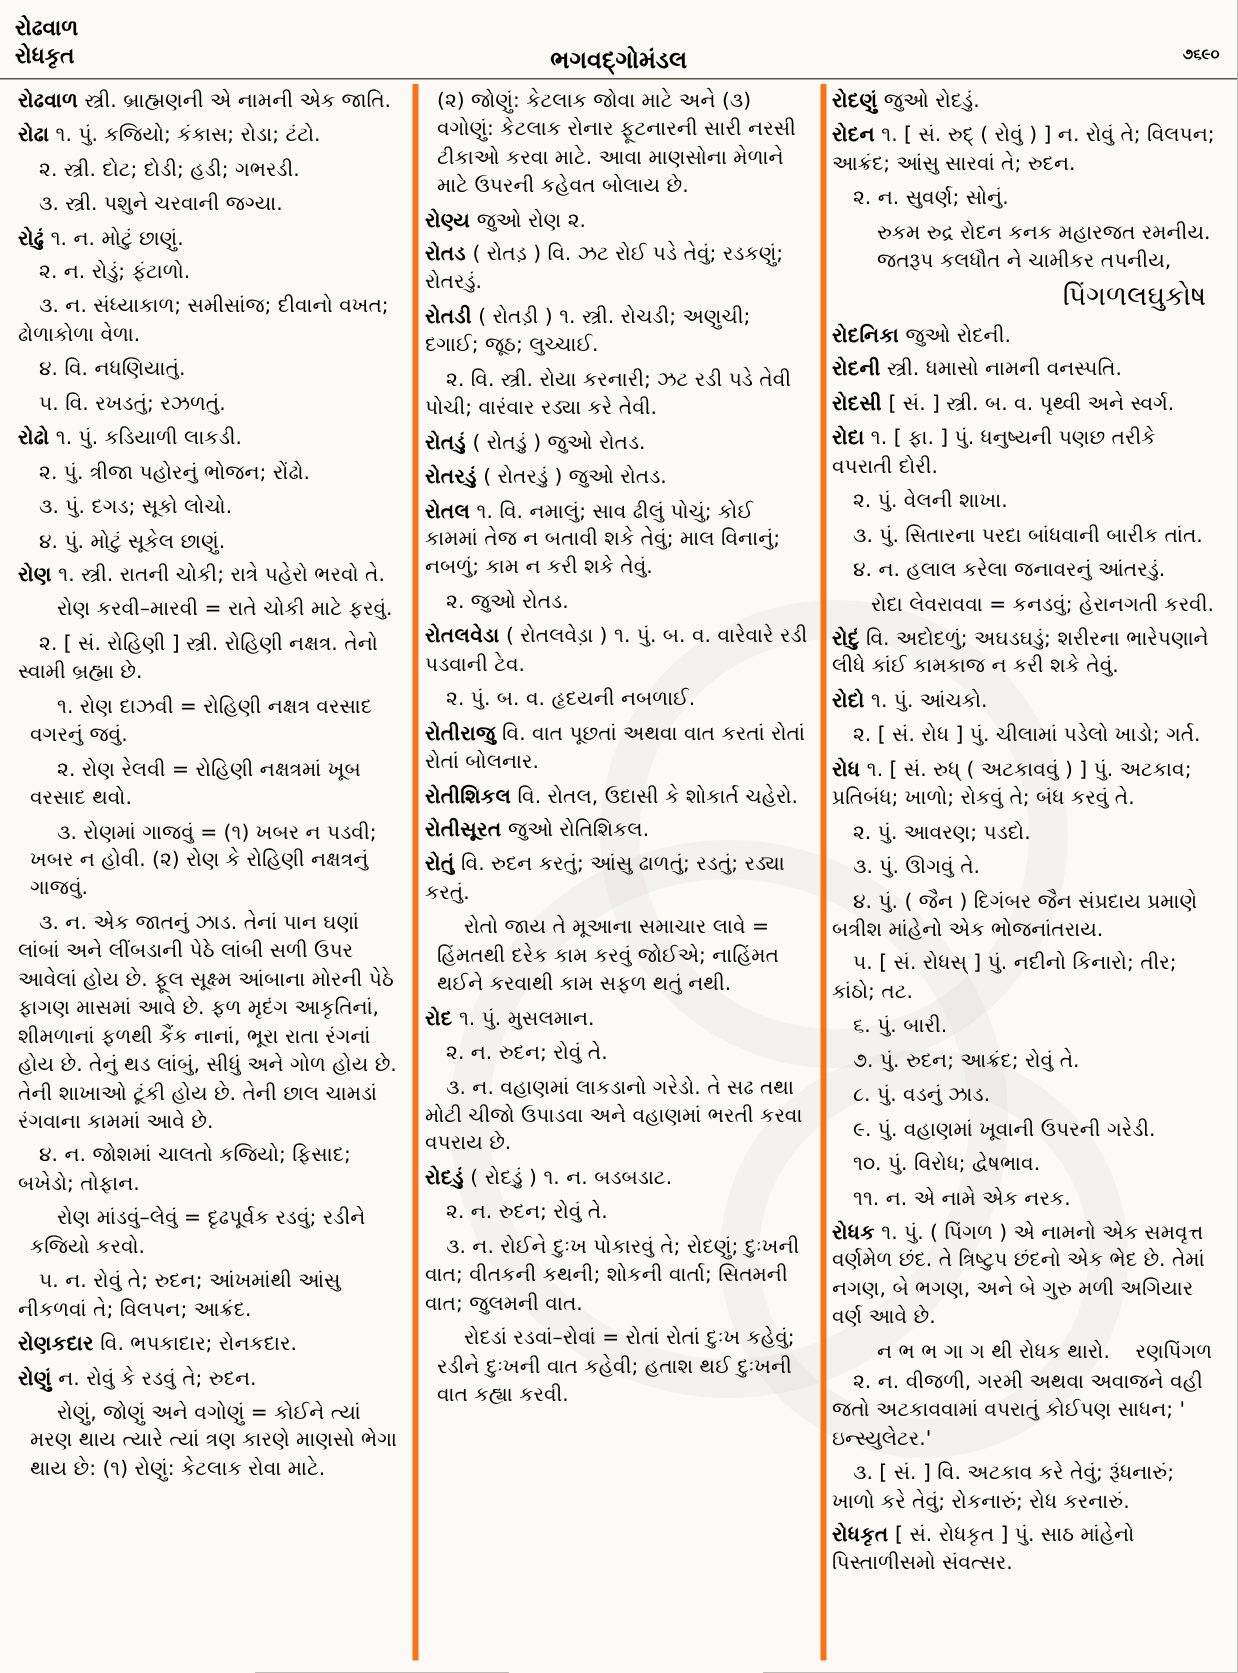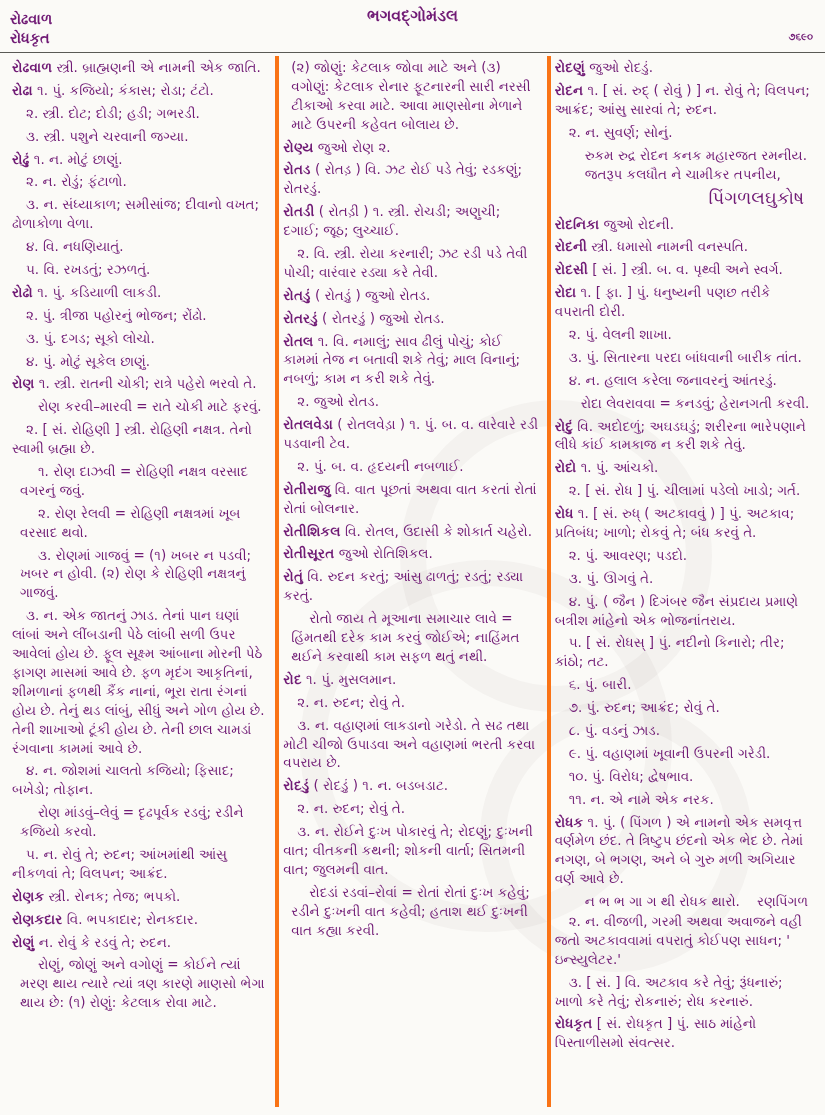--- a/index.html
+++ b/index.html
@@ -1,37 +1,37 @@
 <!DOCTYPE html>
 <html><head>
 <meta charset="utf-8">
 <style>
   html,body{margin:0;padding:0;background:#888;}
   .page{
     position:relative;
     width:825px;height:1115px;
     margin:0 auto;
     background:#fbfaf7;
-    color:#701a75;
+    color:#000000;
     font-family:"DejaVu Sans", sans-serif;
     overflow:hidden;
     box-sizing:border-box;
   }
   
   .wm{position:absolute;border-radius:50%;border:26px solid rgba(120,115,105,0.055);pointer-events:none;}
   .wm1{width:260px;height:260px;left:400px;top:400px;}
   .wm2{width:320px;height:320px;left:300px;top:560px;}
   .wm3{width:220px;height:220px;left:480px;top:700px;}
 
   .header{
     position:absolute;left:10px;right:10px;top:6px;height:46px;
   }
   .guide{position:absolute;left:0;top:4px;font-weight:bold;font-size:14.5px;line-height:19px;}
   .guide div{white-space:nowrap;}
-  .title{position:absolute;left:0;right:0;top:0;text-align:center;font-weight:bold;font-size:16px;}
+  .title{position:absolute;left:0;right:0;top:24px;text-align:center;font-weight:bold;font-size:16px;}
   .pageno{position:absolute;right:2px;top:25px;font-weight:bold;font-size:10px;}
   .hrule{position:absolute;left:0;right:0;top:52px;border-top:1.5px solid #5a5a55;}
 
   .columns{
     position:absolute;left:8px;right:7px;top:56px;bottom:8px;
     display:flex;
   }
   .col{
     flex:1 1 0;
     padding:2px 8px 0 4px;
@@ -87,21 +87,20 @@
         <p class="entry"><span class="hw">રોણ</span><span> ૧. સ્ત્રી. રાતની ચોકી; રાત્રે પહેરો ભરવો તે.</span></p>
         <p class="idiom"><span>રોણ કરવી–મારવી = રાતે ચોકી માટે ફરવું.</span></p>
         <p class="sense"><span>૨. [ સં. રોહિણી ] સ્ત્રી. રોહિણી નક્ષત્ર. તેનો સ્વામી બ્રહ્મા છે.</span></p>
         <p class="idiom"><span>૧. રોણ દાઝવી = રોહિણી નક્ષત્ર વરસાદ વગરનું જવું.</span></p>
         <p class="idiom"><span>૨. રોણ રેલવી = રોહિણી નક્ષત્રમાં ખૂબ વરસાદ થવો.</span></p>
         <p class="idiom"><span>૩. રોણમાં ગાજવું = (૧) ખબર ન પડવી; ખબર ન હોવી. (૨) રોણ કે રોહિણી નક્ષત્રનું ગાજવું.</span></p>
         <p class="sense"><span>૩. ન. એક જાતનું ઝાડ. તેનાં પાન ઘણાં લાંબાં અને લીંબડાની પેઠે લાંબી સળી ઉપર આવેલાં હોય છે. ફૂલ સૂક્ષ્મ આંબાના મોરની પેઠે ફાગણ માસમાં આવે છે. ફળ મૃદંગ આકૃતિનાં, શીમળાનાં ફળથી કૈંક નાનાં, ભૂરા રાતા રંગનાં હોય છે. તેનું થડ લાંબું, સીધું અને ગોળ હોય છે. તેની શાખાઓ ટૂંકી હોય છે. તેની છાલ ચામડાં રંગવાના કામમાં આવે છે.</span></p>
         <p class="sense"><span>૪. ન. જોશમાં ચાલતો કજિયો; ફિસાદ; બખેડો; તોફાન.</span></p>
         <p class="idiom"><span>રોણ માંડવું–લેવું = દૃઢપૂર્વક રડવું; રડીને કજિયો કરવો.</span></p>
         <p class="sense"><span>૫. ન. રોવું તે; રુદન; આંખમાંથી આંસુ નીકળવાં તે; વિલપન; આક્રંદ.</span></p>
-        <p class="entry"><span class="hw">રોણક</span><span> સ્ત્રી. રોનક; તેજ; ભપકો.</span></p>
         <p class="entry"><span class="hw">રોણકદાર</span><span> વિ. ભપકાદાર; રોનકદાર.</span></p>
         <p class="entry"><span class="hw">રોણું</span><span> ન. રોવું કે રડવું તે; રુદન.</span></p>
         <p class="idiom"><span>રોણું, જોણું અને વગોણું = કોઈને ત્યાં મરણ થાય ત્યારે ત્યાં ત્રણ કારણે માણસો ભેગા થાય છે: (૧) રોણું: કેટલાક રોવા માટે.</span></p>
       </div>
       <div class="col">
         <p class="cont"><span>(૨) જોણું: કેટલાક જોવા માટે અને (૩) વગોણું: કેટલાક રોનાર ફૂટનારની સારી નરસી ટીકાઓ કરવા માટે. આવા માણસોના મેળાને માટે ઉપરની કહેવત બોલાય છે.</span></p>
         <p class="entry"><span class="hw">રોણ્ય</span><span> જુઓ રોણ ૨.</span></p>
         <p class="entry"><span class="hw">રોતડ</span><span> ( રોતડ઼ ) વિ. ઝટ રોઈ પડે તેવું; રડકણું; રોતરડું.</span></p>
         <p class="entry"><span class="hw">રોતડી</span><span> ( રોતડ઼ી ) ૧. સ્ત્રી. રોચડી; અણુચી; દગાઈ; જૂઠ; લુચ્ચાઈ.</span></p>
         <p class="sense"><span>૨. વિ. સ્ત્રી. રોયા કરનારી; ઝટ રડી પડે તેવી પોચી; વારંવાર રડ્યા કરે તેવી.</span></p>

